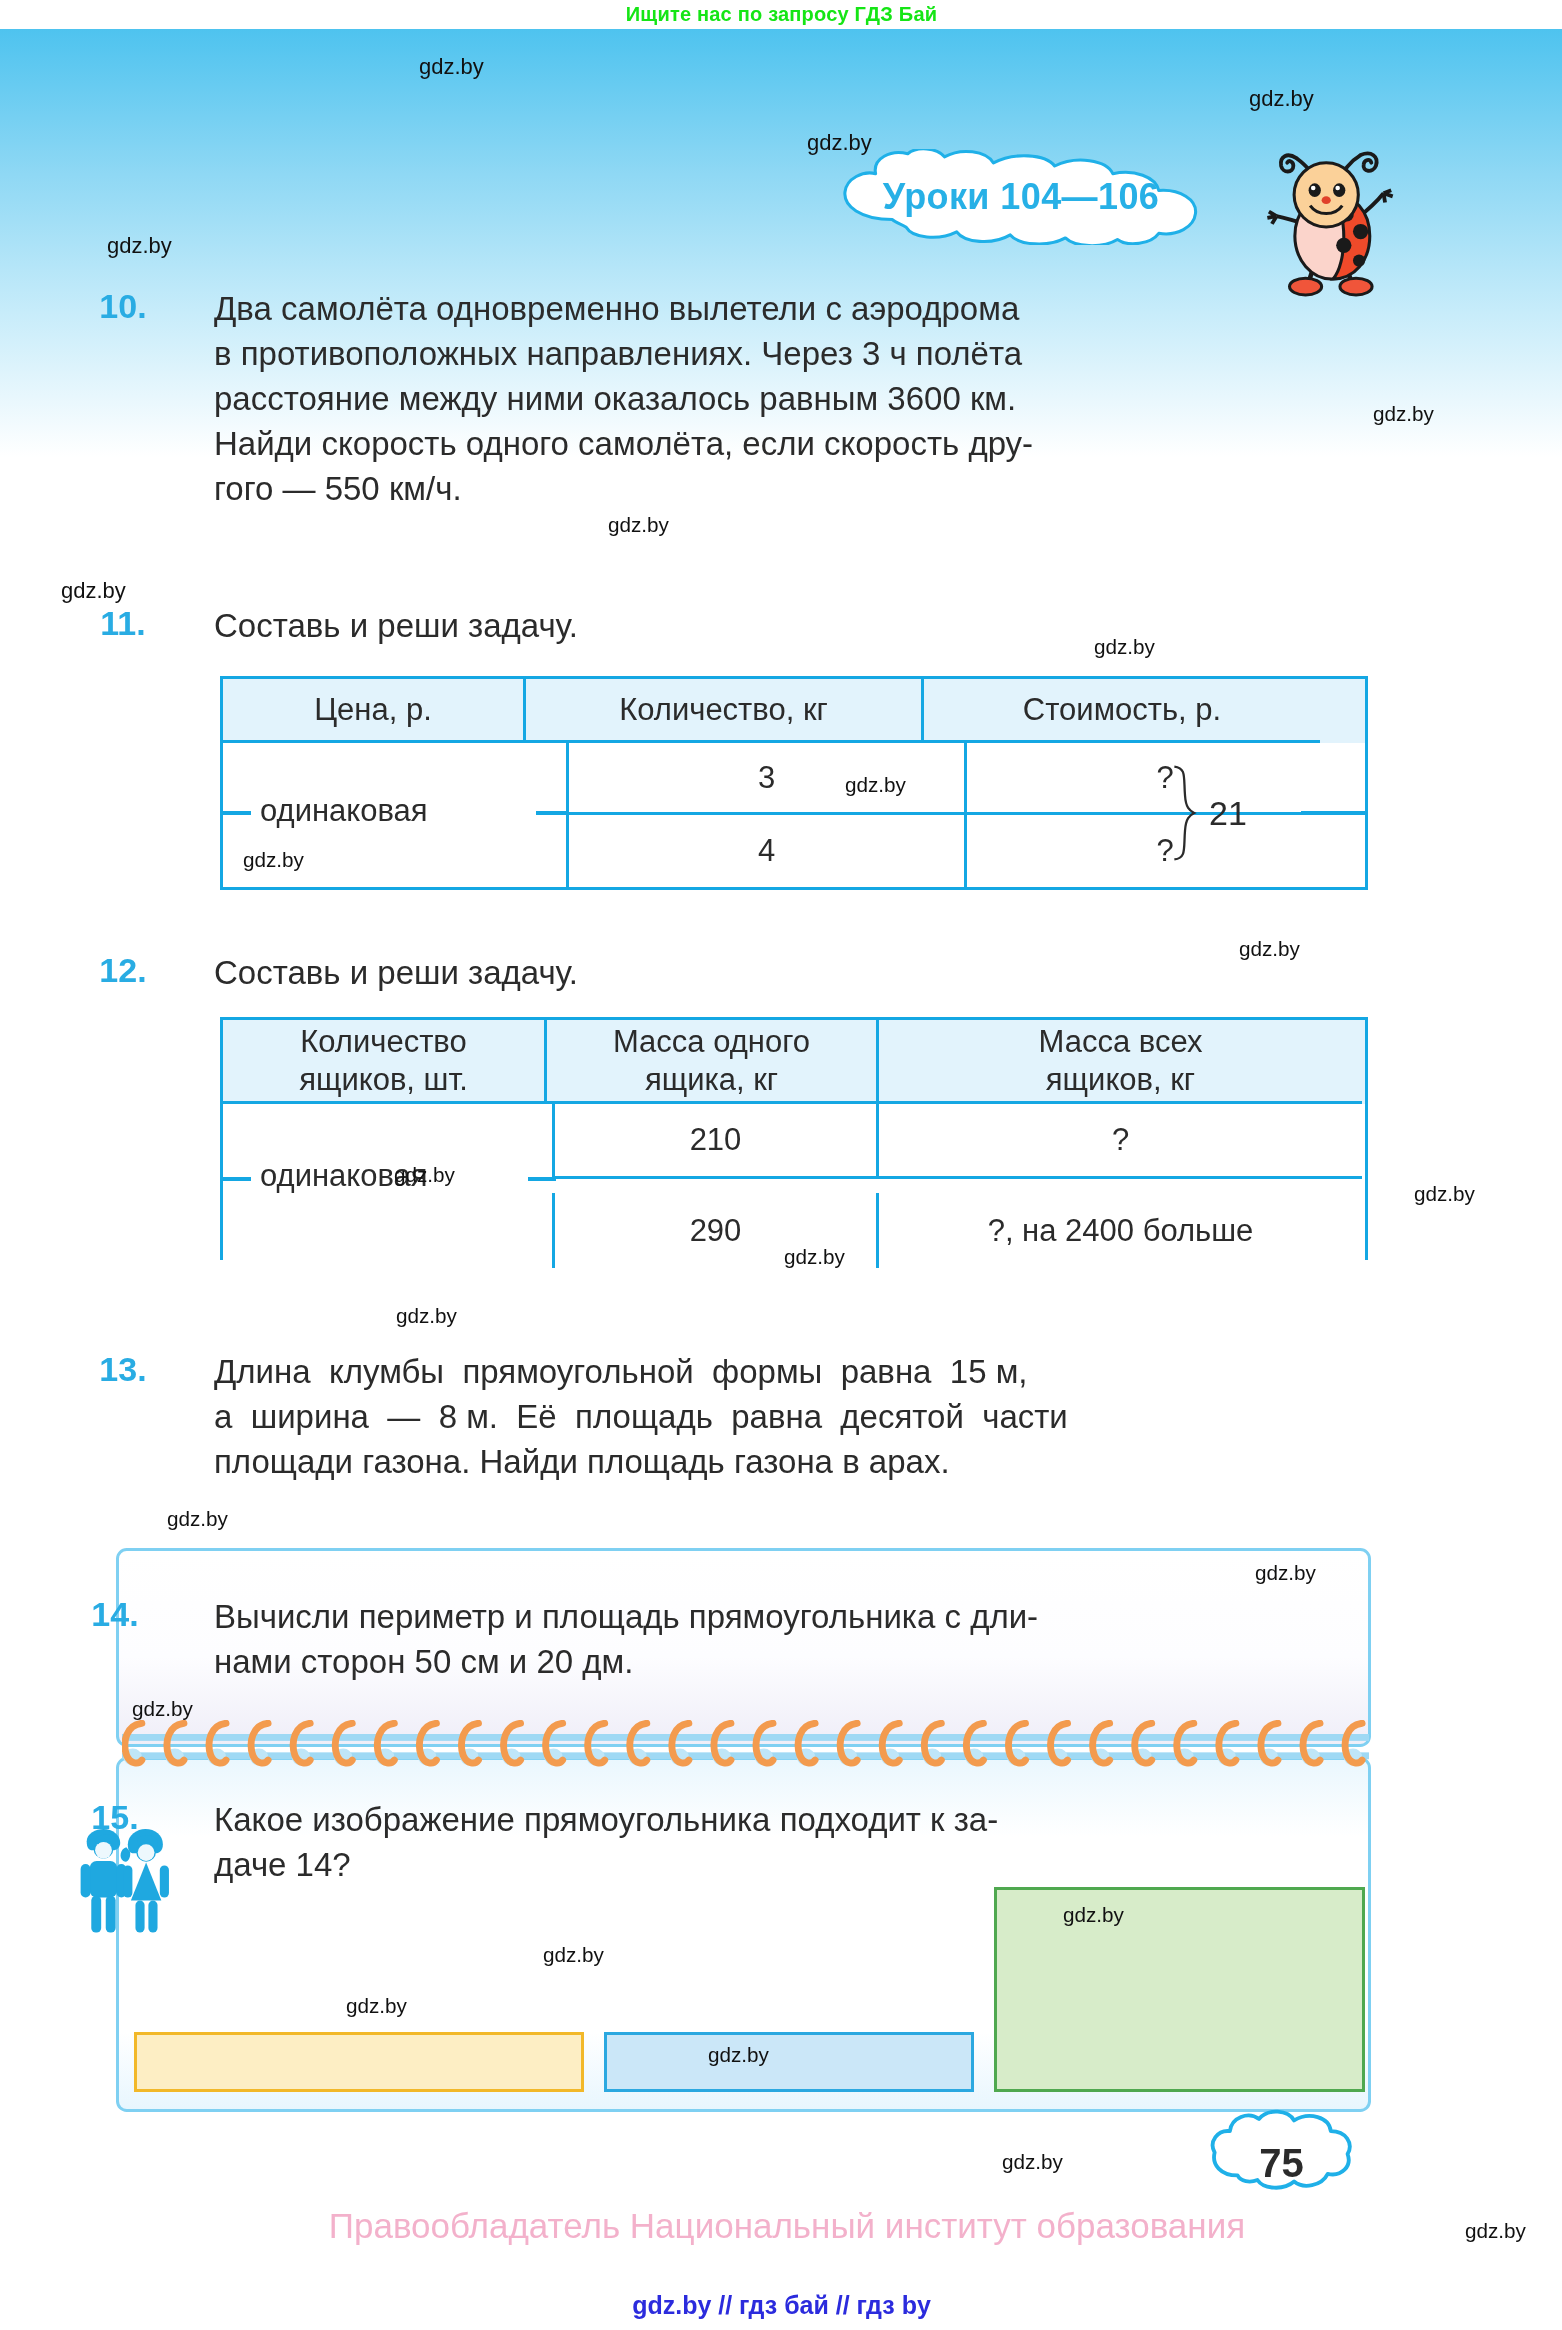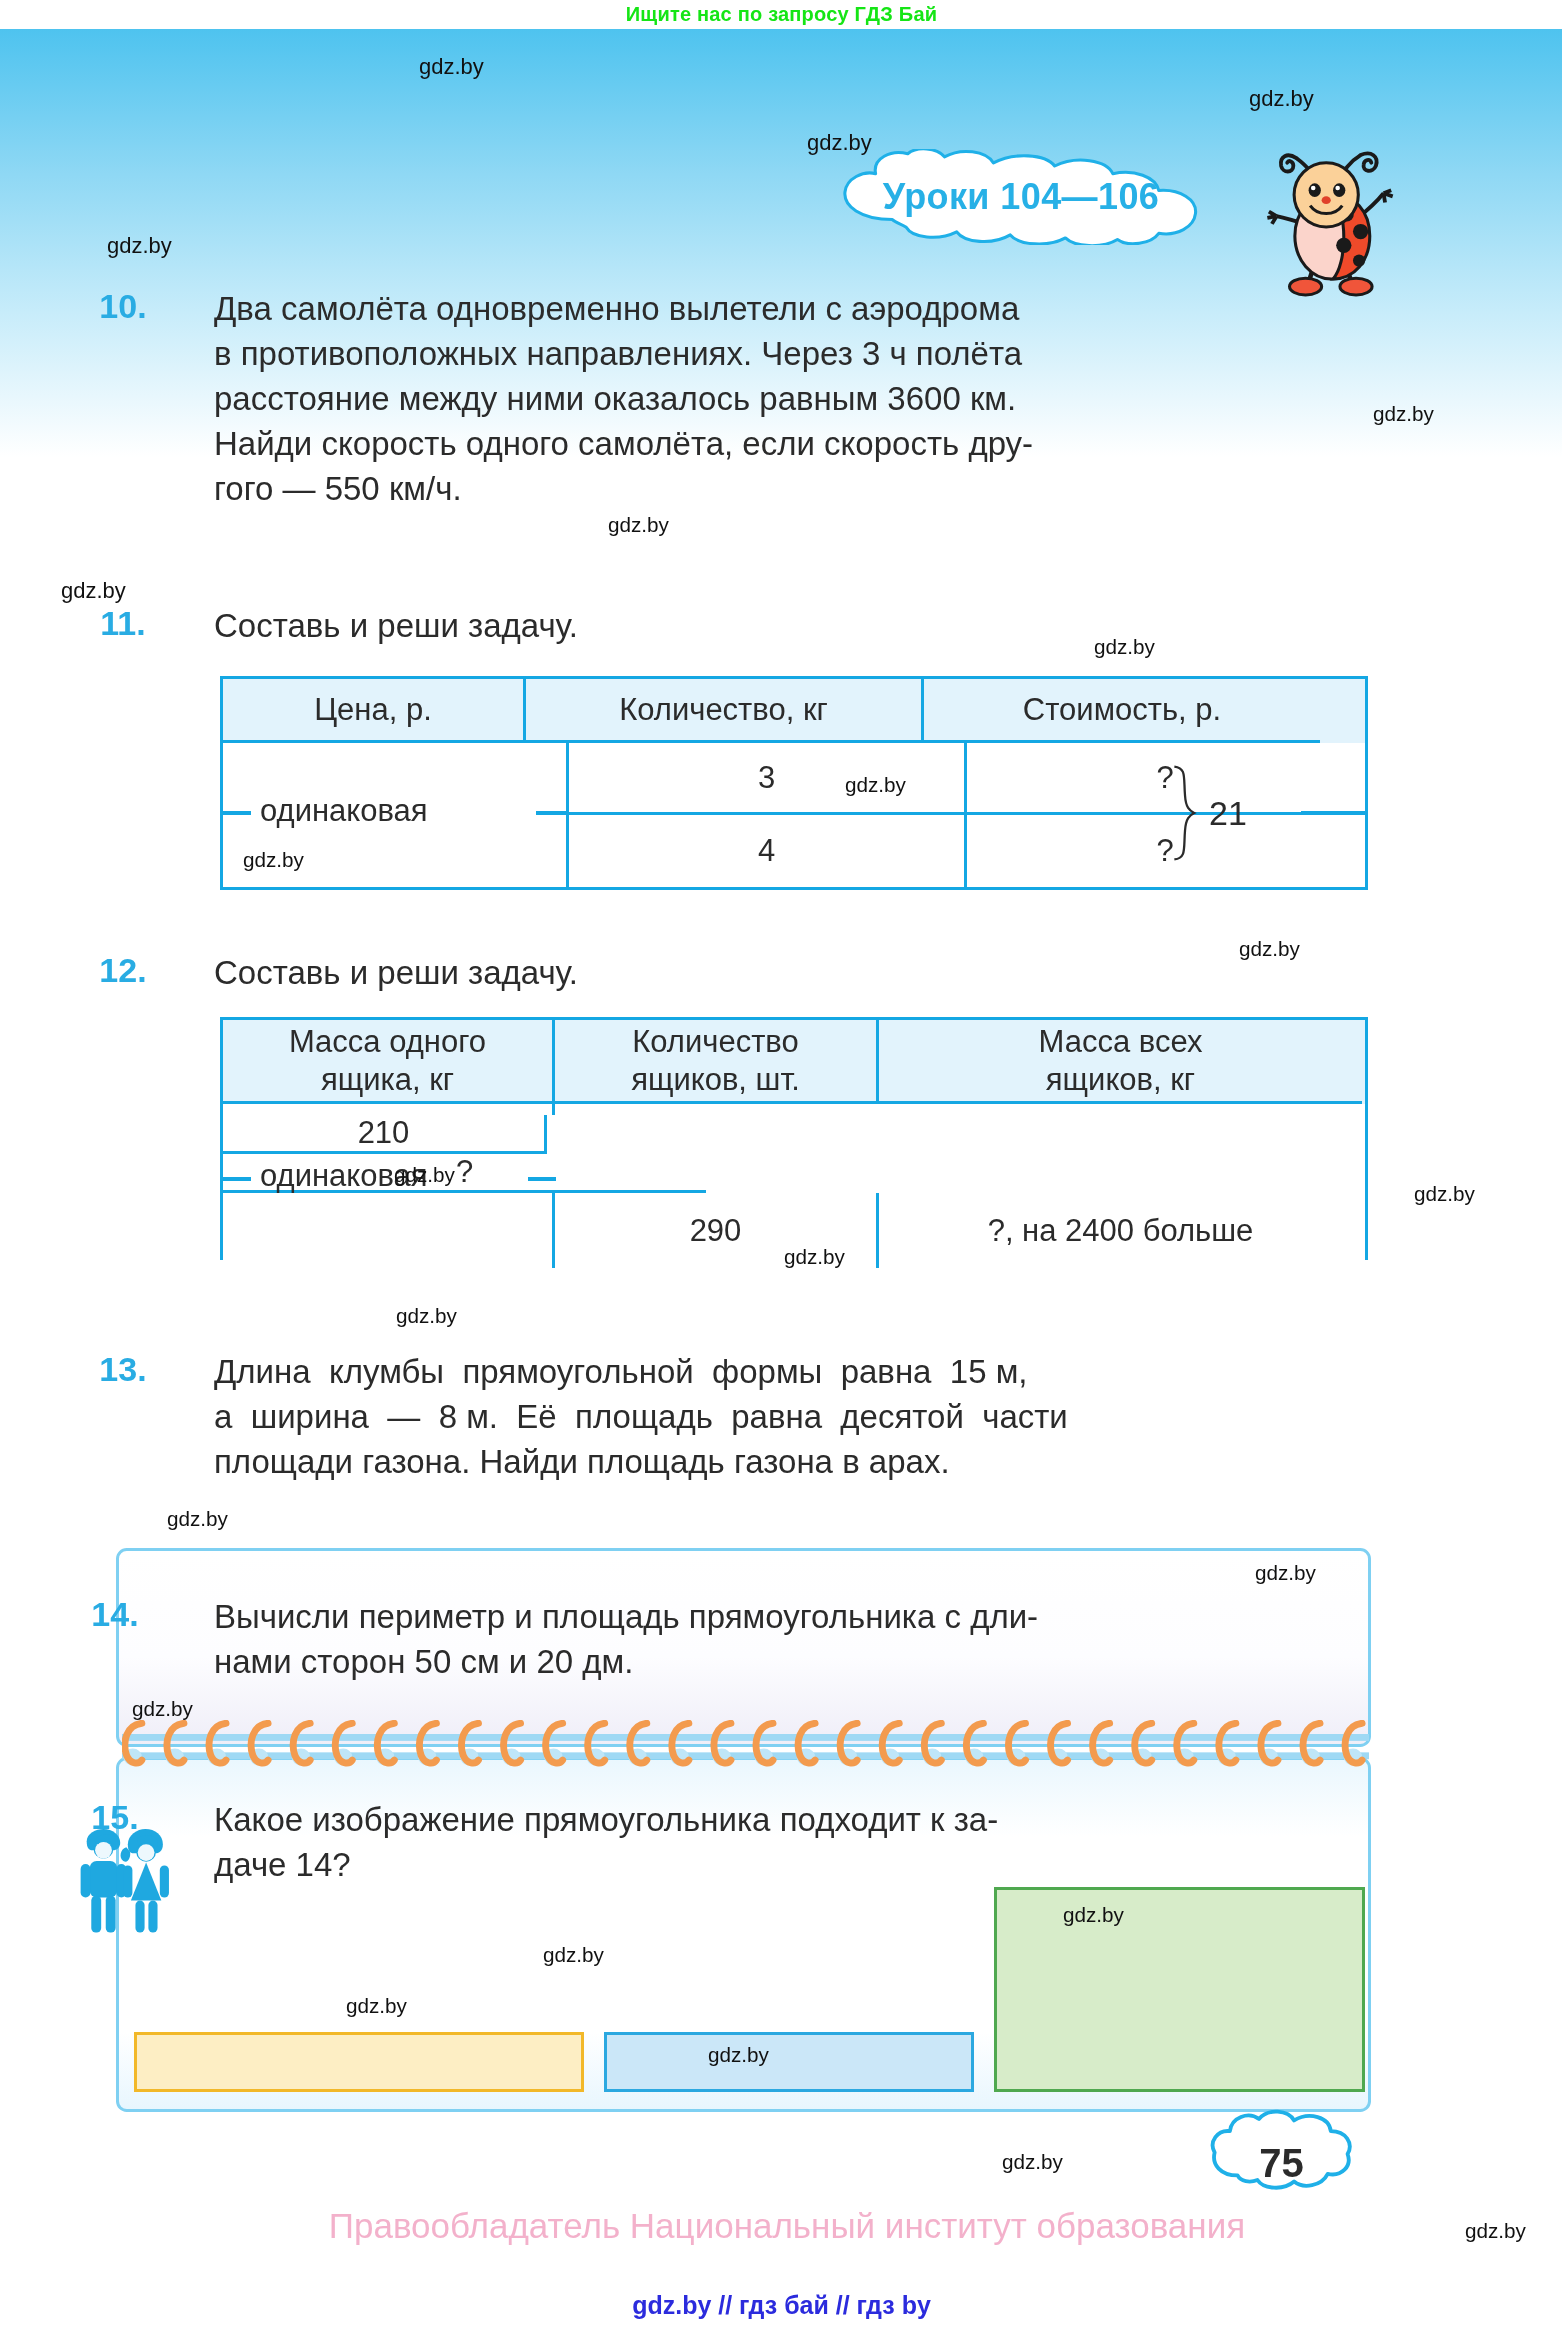--- a/index.html
+++ b/index.html
@@ -210,34 +210,34 @@
 
   <div class="task">
     <div class="tnum" style="left:77px;top:951px;">12.</div>
     <div class="tbody" style="left:214px;top:951px;width:842px;">
       <span class="ln">Составь и реши задачу.</span>
     </div>
   </div>
 
   <div class="tbl" style="left:220px;top:1017px;width:1148px;height:243px;">
     <div class="hrow" style="height:84px;">
+      <div class="cell" style="width:324px;height:84px;flex-direction:column;line-height:1.2;">
+        <span>Количество</span>
+        <span>ящиков, шт.</span>
+      </div>
       <div class="cell" style="width:332px;height:84px;flex-direction:column;line-height:1.2;">
         <span>Масса одного</span>
         <span>ящика, кг</span>
-      </div>
-      <div class="cell" style="width:324px;height:84px;flex-direction:column;line-height:1.2;">
-        <span>Количество</span>
-        <span>ящиков, шт.</span>
       </div>
       <div class="cell" style="width:483px;height:84px;flex-direction:column;line-height:1.2;">
         <span>Масса всех</span>
         <span>ящиков, кг</span>
       </div>
     </div>
-    <div class="drow mid" style="height:89px;flex-direction:column;">
+    <div class="drow mid" style="height:89px;">
       <div class="cell nobot" style="width:332px;height:75px;"></div>
       <div class="cell" style="width:324px;height:75px;">210</div>
       <div class="cell" style="width:483px;height:75px;">?</div>
     </div>
     <div class="drow" style="height:75px;">
       <div class="cell" style="width:332px;height:75px;"></div>
       <div class="cell" style="width:324px;height:75px;">290</div>
       <div class="cell" style="width:483px;height:75px;">?, на 2400 больше</div>
     </div>
   </div>

